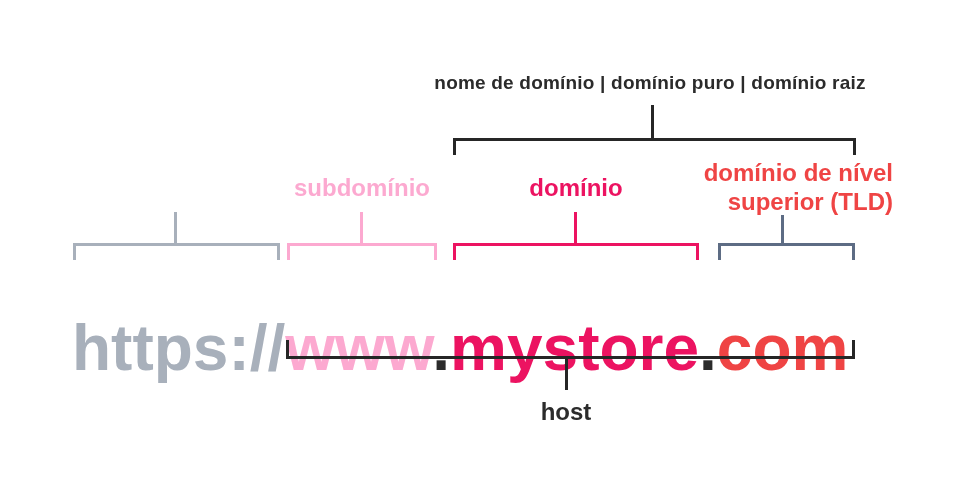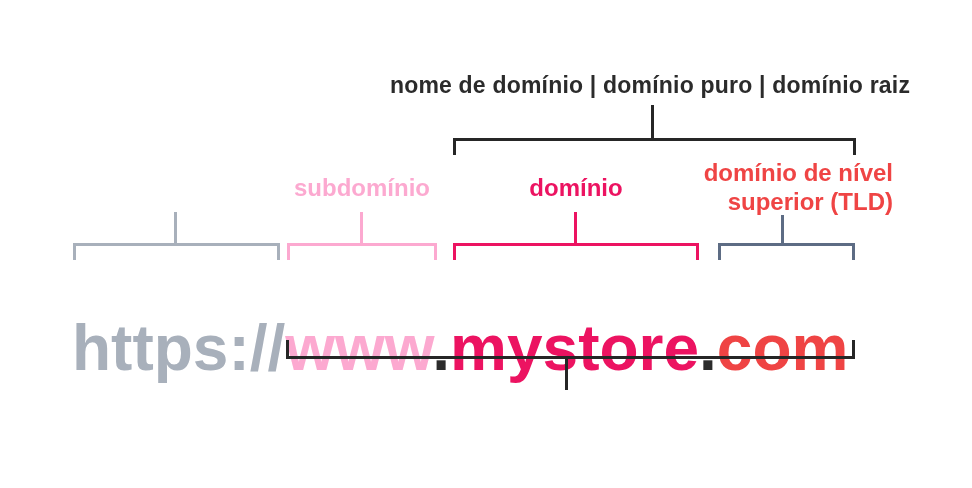--- a/index.html
+++ b/index.html
@@ -10,21 +10,21 @@
     font-family:"Liberation Sans", sans-serif;
     overflow:hidden;
   }
   .abs{position:absolute;}
   
   .lbl{
     font-weight:bold;
     text-align:center;
     white-space:nowrap;
   }
-  .lbl-top{font-size:23px;color:#2b2b2b;letter-spacing:0.2px;}
+  .lbl-top{font-size:19px;color:#2b2b2b;letter-spacing:0.2px;}
   .lbl-section{font-size:24px;}
   .lbl-host{font-size:24px;color:#2b2b2b;}
   .c-gray{color:#a8b0bb;}
   .c-pink{color:#fca9d0;}
   .c-magenta{color:#ec1361;}
   .c-slate{color:#ef4444;text-align:right;}
   .c-dark{color:#2b2b2b;}
   
   .bracket-down{ 
     box-sizing:border-box;
@@ -96,14 +96,15 @@
   <div class="abs bracket-down b-slate" style="left:718px;top:243px;width:137px;"></div>
 
   <div class="abs url-line">
     <span class="c-gray">https://</span><span class="c-pink">www</span><span class="c-dark">.</span><span class="c-magenta">mystore</span><span class="c-dark">.</span><span class="c-slate">com</span>
   </div>
 
   <div class="abs bracket-up b-dark" style="left:286px;top:340px;width:569px;"></div>
 
   <div class="abs stem s-dark" style="left:565px;top:359px;height:31px;"></div>
 
+  <div class="abs lbl lbl-host" style="left:466px;top:398px;width:200px;">host</div>
 
 </div>
 
 </body></html>

